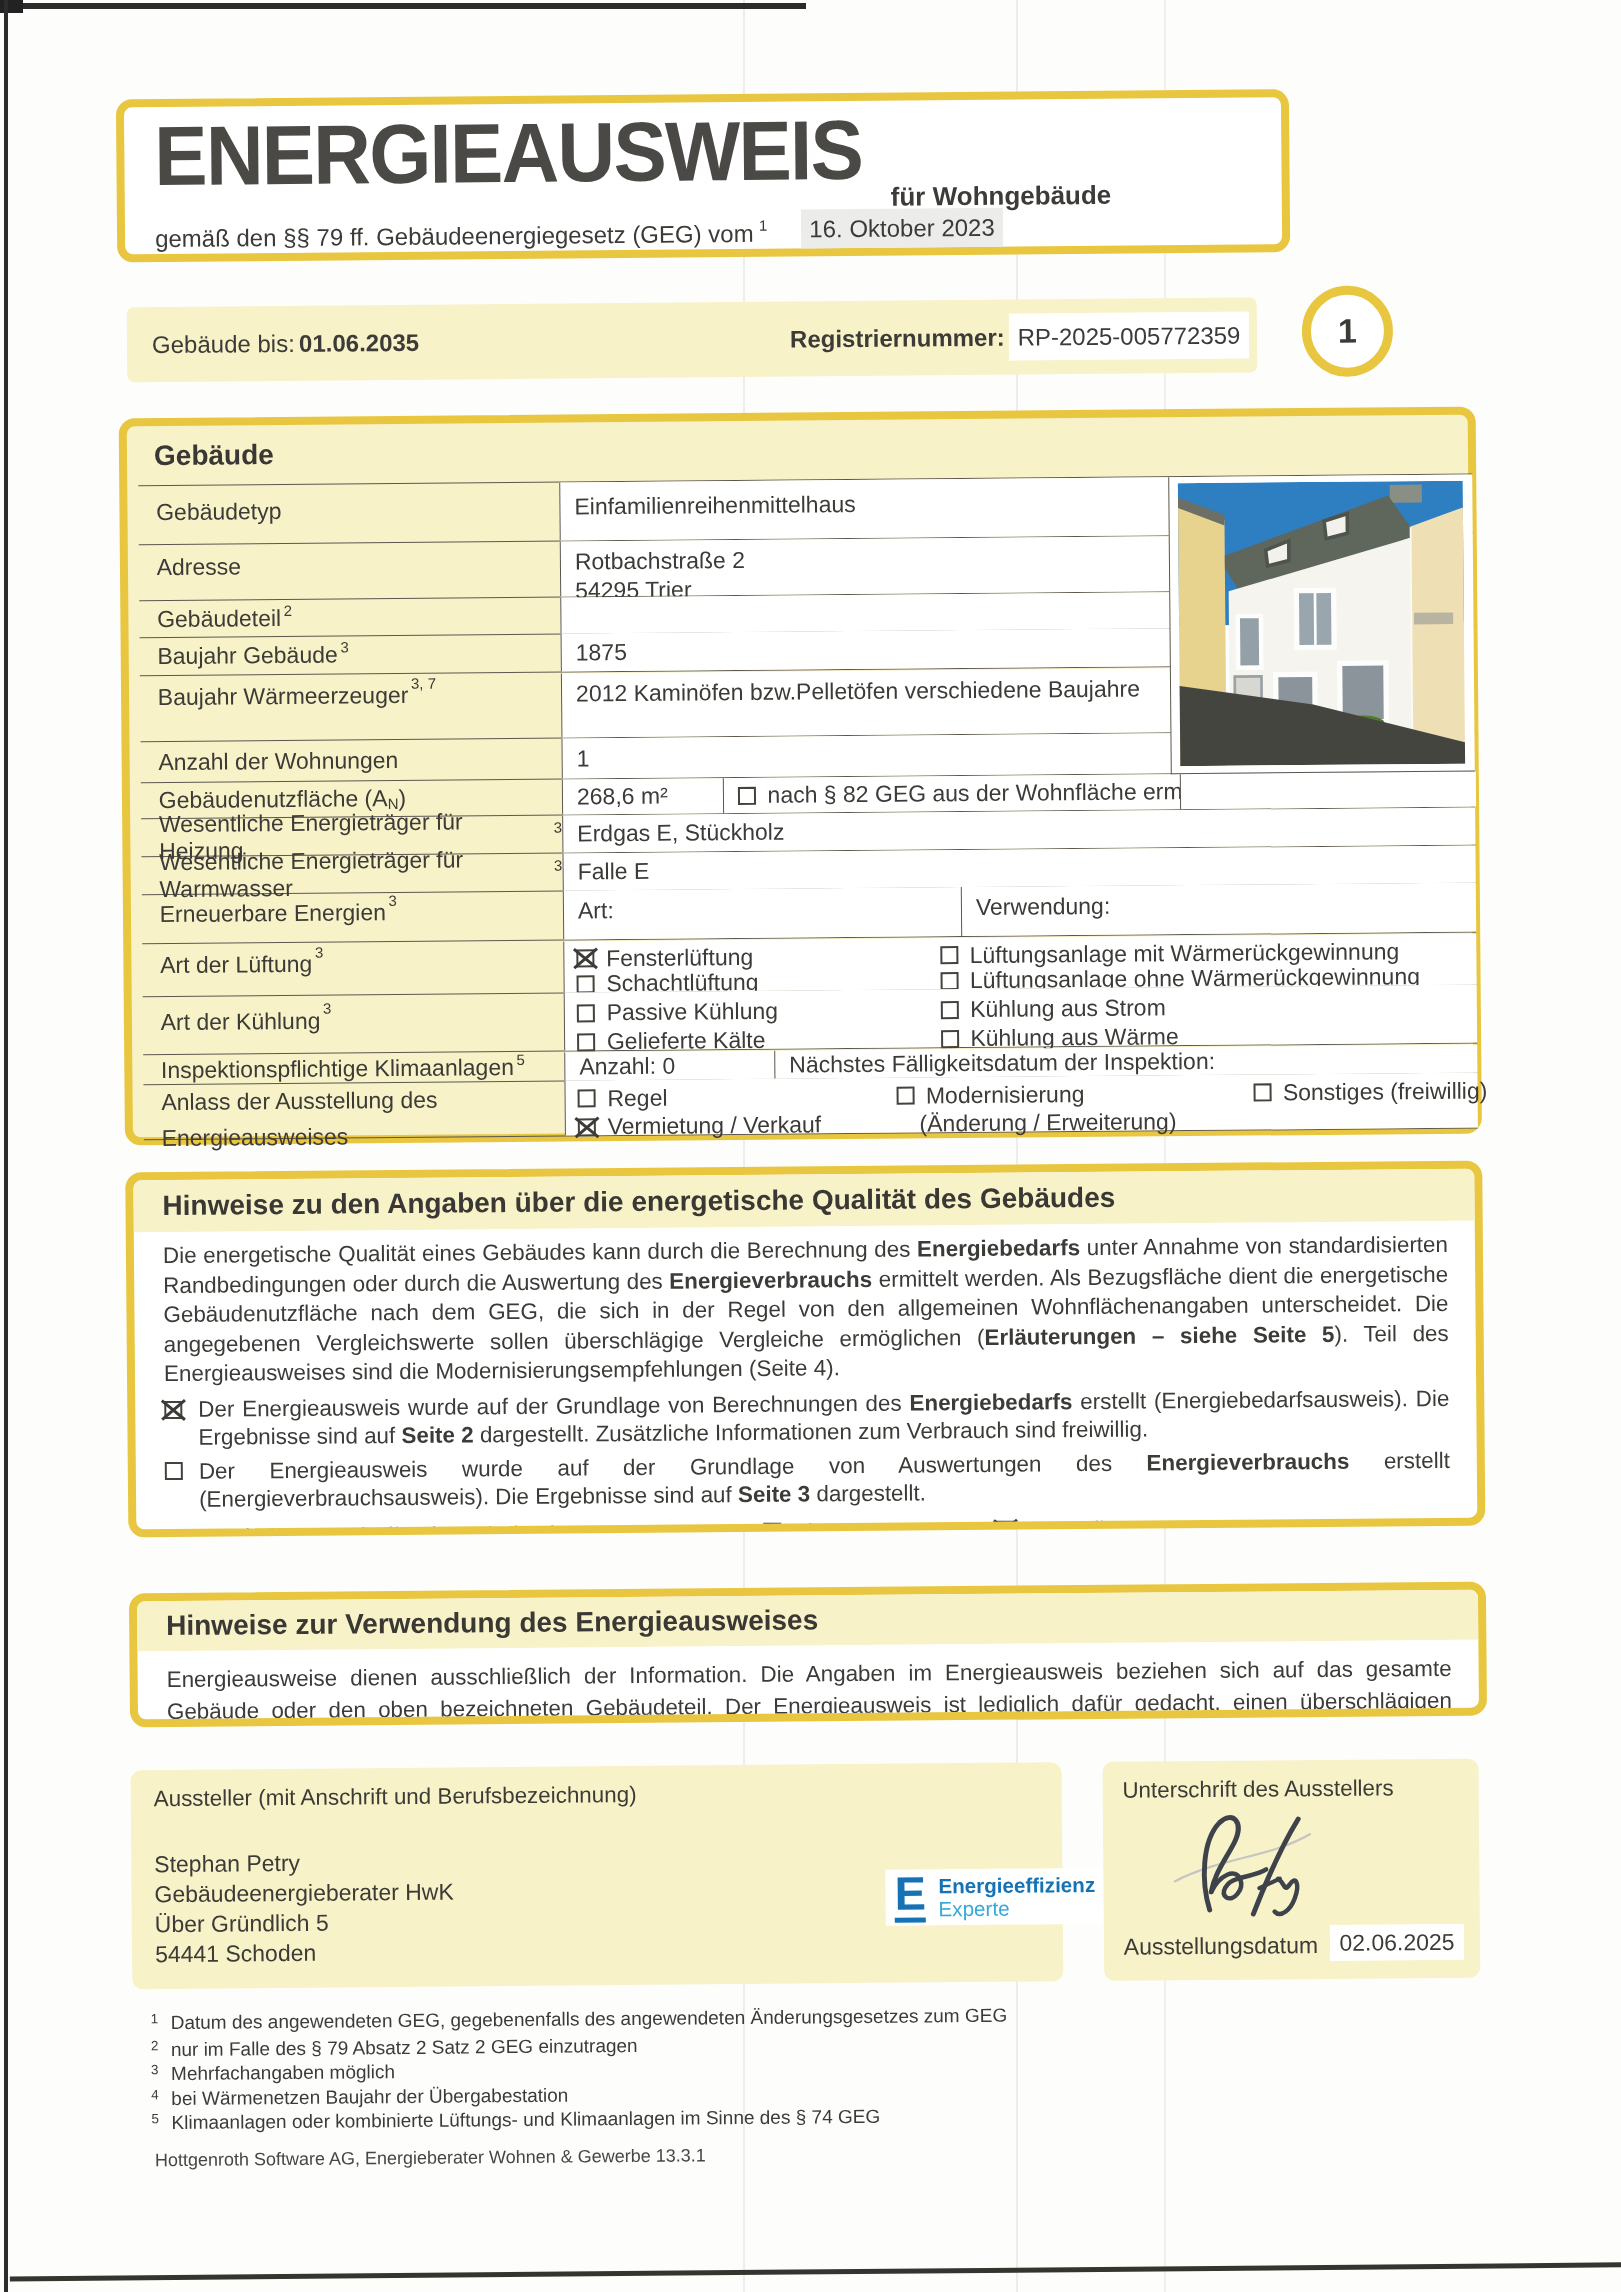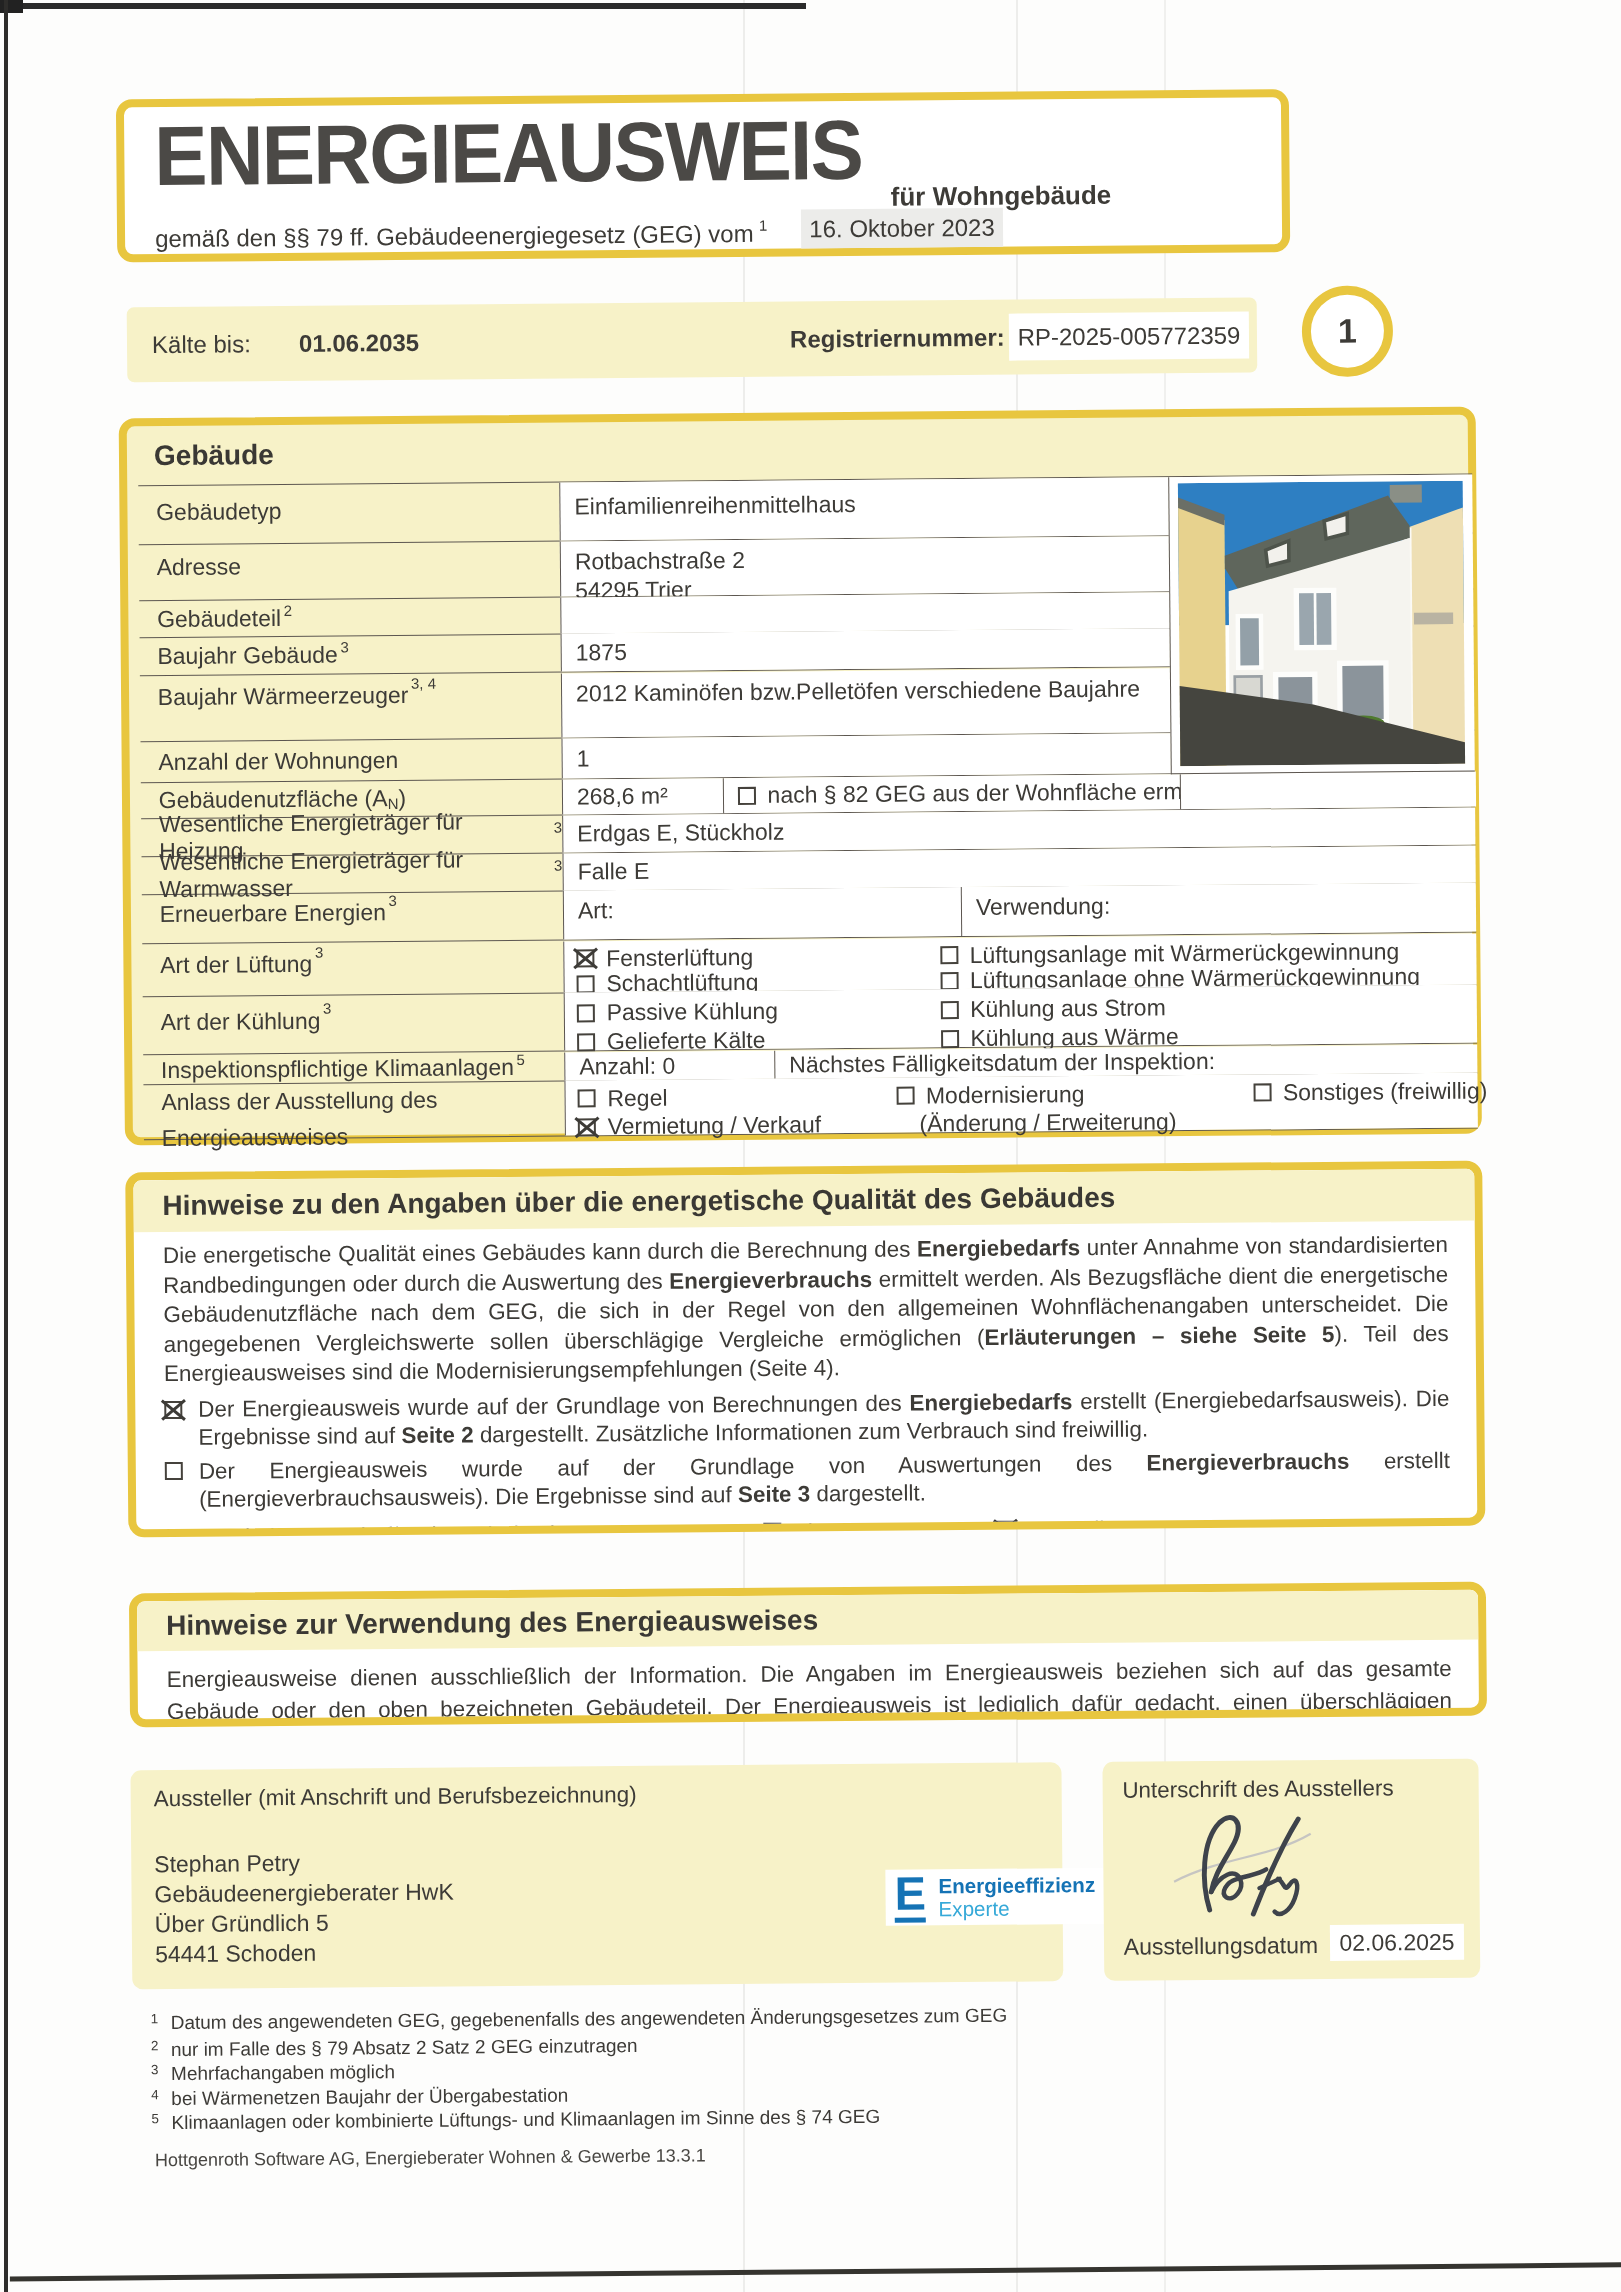--- a/index.html
+++ b/index.html
@@ -77,21 +77,21 @@
     <div class="abs frame" style="left:125px;top:100px;width:1173px;height:163px;">
       <div class="abs main-title" style="left:29.6px;top:7.2px;">ENERGIEAUSWEIS</div>
       <div class="abs sub-bold" style="left:766px;top:81px;">für Wohngebäude</div>
       <div class="abs law" style="left:30px;top:117px;">
         <span>gemäß den §§ 79 ff. Gebäudeenergiegesetz (GEG) vom</span><sup>1</sup>
       </div>
       <div class="abs gray-field" style="left:676px;top:108px;width:202px;height:39px;line-height:39px;">16. Oktober 2023</div>
     </div>
 
     <div class="abs panel" style="left:134px;top:308px;width:1130px;height:75px;border-radius:7.2px;">
-      <span class="abs vlabel" style="left:25px;top:24px;">Kälte bis:</span>
+      <span class="abs vlabel" style="left:25px;top:24px;">Gebäude bis:</span>
       <span class="abs vbold" style="left:172px;top:24px;">01.06.2035</span>
       <span class="abs vbold" style="left:663px;top:24px;">Registriernummer:</span>
       <span class="abs white-field" style="left:882px;top:14.3px;width:240px;height:47px;line-height:47px;">RP-2025-005772359</span>
     </div>
     <div class="page-circle">1</div>
 
     <div class="abs frame" style="left:125px;top:419px;width:1357px;height:727px;background:#f7f2c8;">
       <div class="abs sec-title" style="left:27px;top:14.3px;">Gebäude</div>
 
       <div class="gtable">
@@ -131,21 +131,21 @@
               <sup>3</sup>
             </div>
           <div class="cell vcenter" style="left:421px;width:609px;">
               <span>1875</span>
             </div>
         </div>
 
         <div class="trow" style="top:191px;height:65px;">
           <div class="tlabel" style="align-items:flex-start;padding-top:7.2px;">
               <span>Baujahr Wärmeerzeuger</span>
-              <sup>3, 4</sup>
+              <sup>3, 7</sup>
             </div>
           <div class="cell" style="left:421px;width:609px;">
               <div class="pad" style="padding-top:7.2px;">2012 Kaminöfen bzw.Pelletöfen verschiedene Baujahre</div>
             </div>
         </div>
 
         <div class="trow" style="top:256px;height:41px;">
           <div class="tlabel">
               <span>Anzahl der Wohnungen</span>
             </div>

